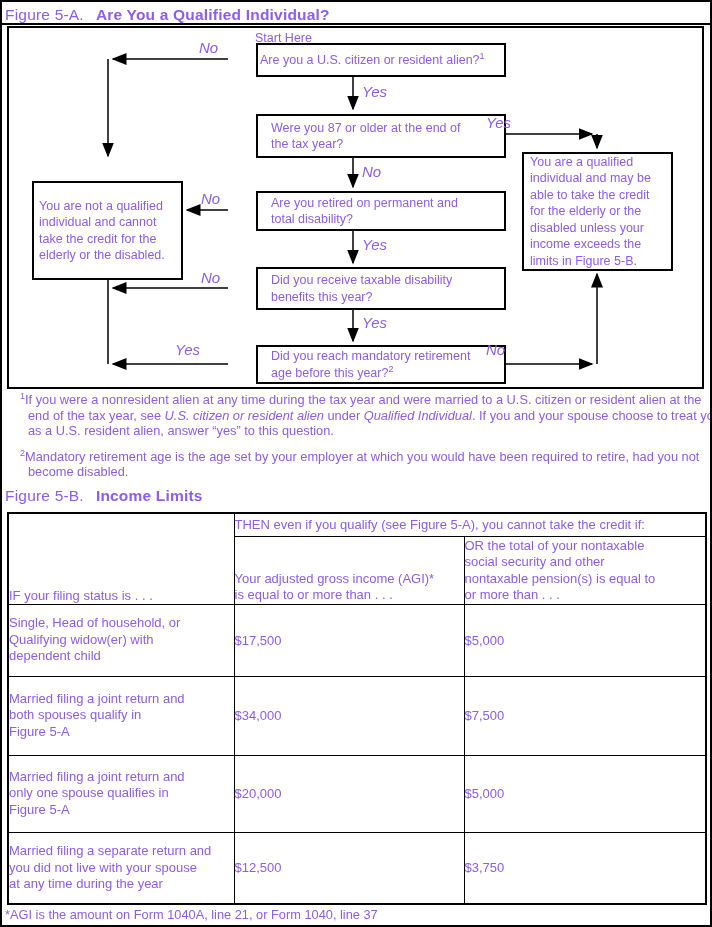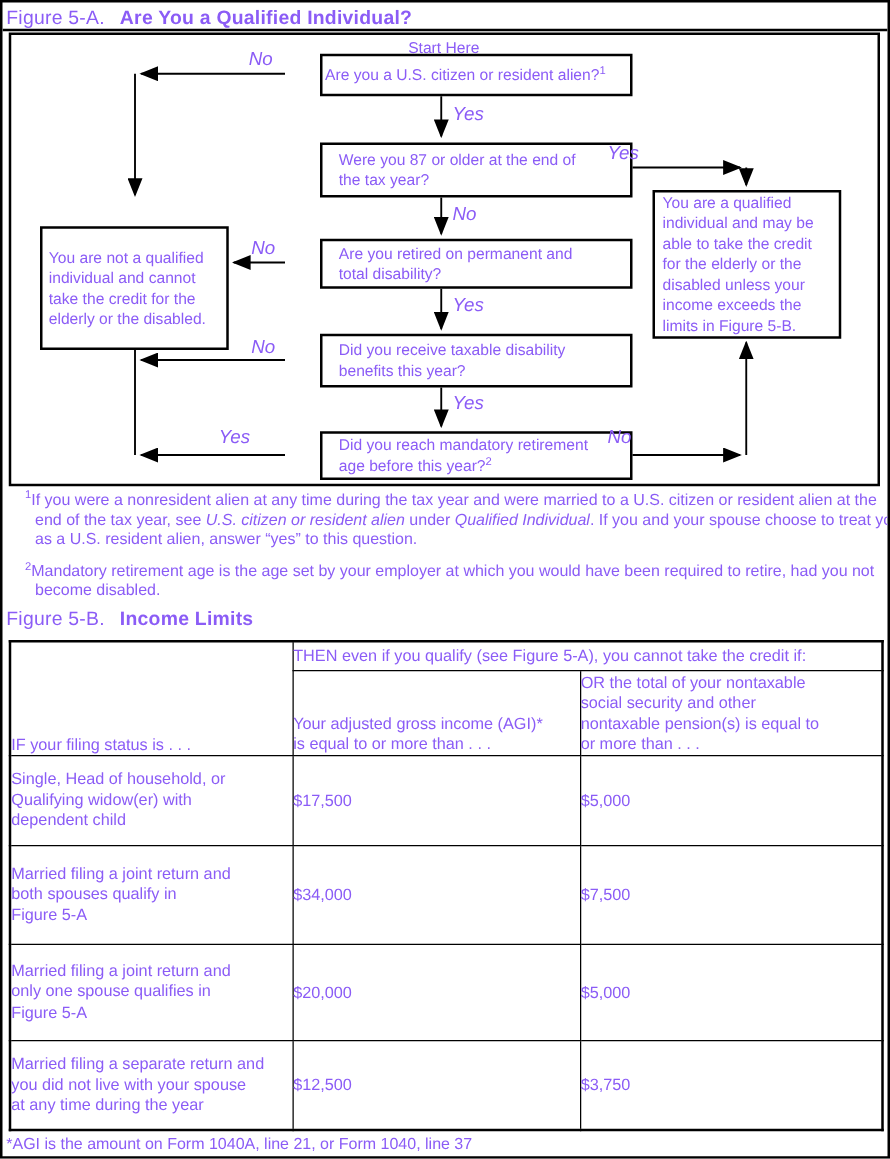--- a/index.html
+++ b/index.html
@@ -19,21 +19,21 @@
   .fig-title .fig-label { font-weight:normal; }
   .fig-title .fig-name { font-weight:bold; margin-left:12px; }
   .title-rule { left:0; right:0; top:21px; height:2px; background:#000; }
 
   
   .flowchart {
     left:5px; top:24px; width:697px; height:363px;
     border:2px solid #000; box-sizing:border-box;
   }
   .flow-svg { position:absolute; left:0; top:0; }
-  .start-here { left:246px; top:3px; width:200px; text-align:center; font-size:12.5px; }
+  .start-here { left:246px; top:3px; width:200px; font-size:12.5px; }
   .fnode {
     position:absolute; box-sizing:border-box; border:2px solid #000; background:#fff;
     font-size:12.5px; line-height:16.5px; display:flex; align-items:center;
   }
   .qbox { left:219px; width:250px; padding-left:13px; padding-right:3px;margin-left:28px; }
   .q1 { top:15px; height:34px; padding-left:2px; padding-right:1px; }
   .q2 { top:86px; height:44px; }
   .q3 { top:163px; height:40px; }
   .q4 { top:239px; height:43px; }
   .q5 { top:317px; height:39px; }

